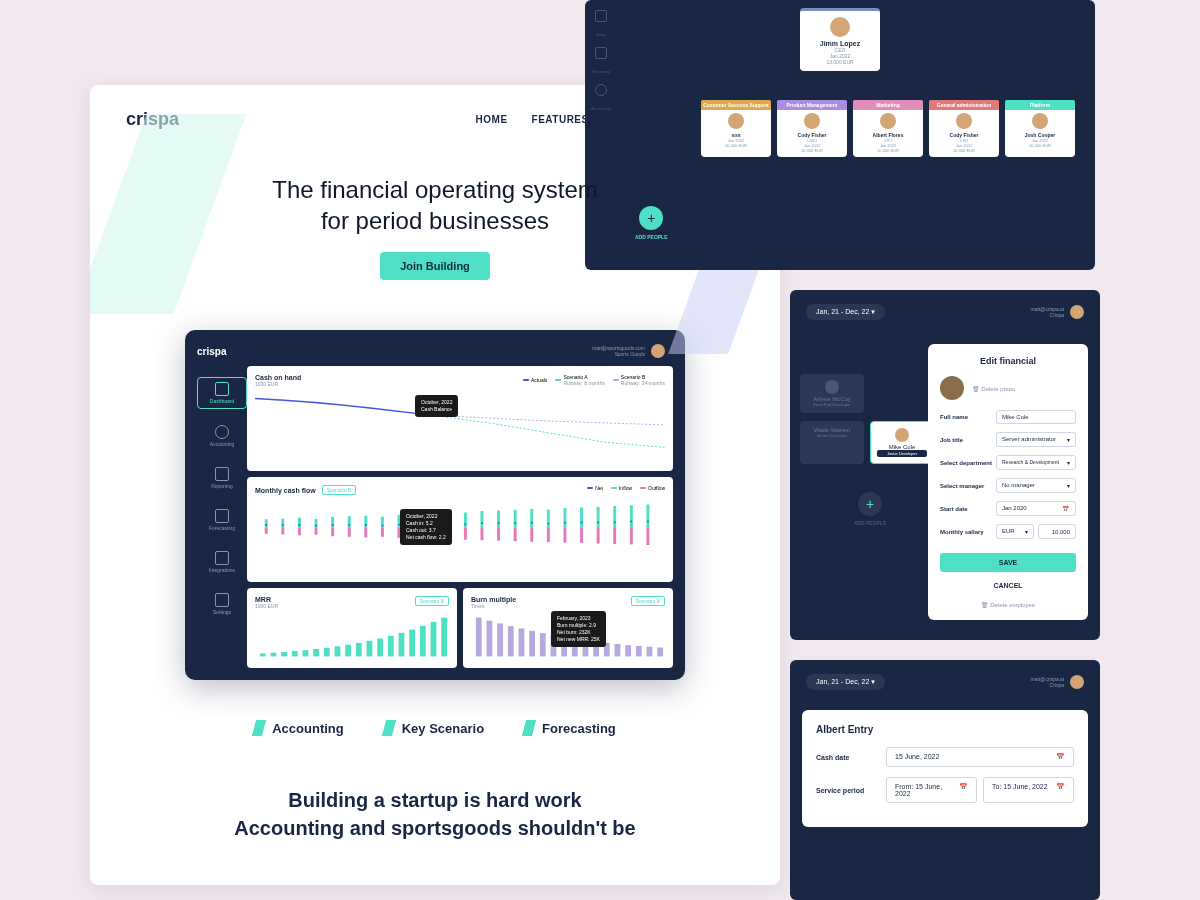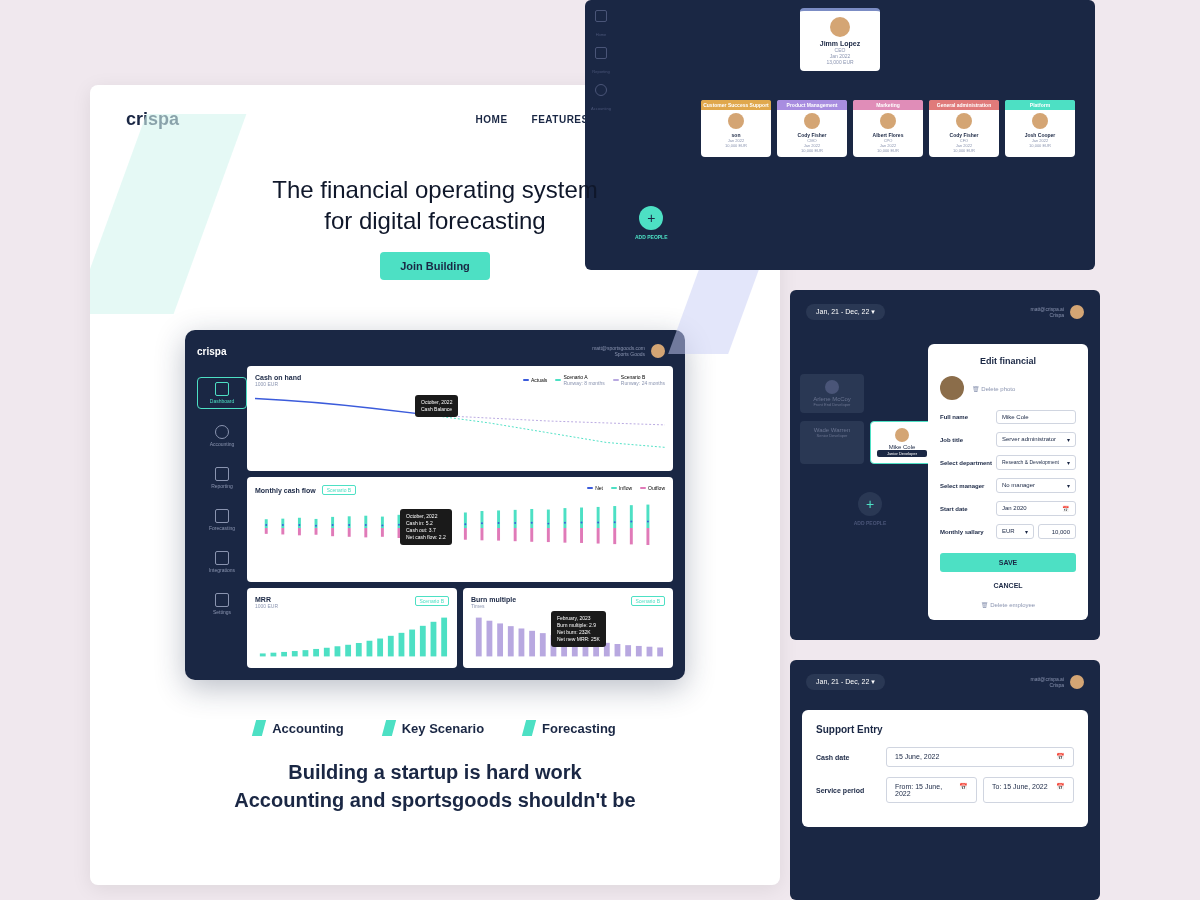--- a/index.html
+++ b/index.html
@@ -34,21 +34,21 @@
 .chart-legend{display:flex;gap:8px;font-size:5px}
 .legend-item{display:flex;align-items:center;gap:2px}
 .legend-dot{width:6px;height:2px;border-radius:1px}
 .chart-area{height:55px;position:relative}
 .tooltip{position:absolute;background:#1a1a1a;color:#fff;padding:4px 6px;border-radius:3px;font-size:5px;line-height:1.4}
 .chart-row{display:flex;gap:6px}
 .chart-row .chart-card{flex:1}
 .features{display:flex;justify-content:center;gap:40px;margin-top:40px}
 .feature{display:flex;align-items:center;gap:8px;font-size:13px;font-weight:700;color:#1a2744}
 .feature-bar{width:10px;height:16px;background:#4de0c4;transform:skew(-15deg)}
-.subhead{text-align:center;margin-top:22px;font-size:20px;font-weight:800;color:#1a2744;line-height:1.4}
+.subhead{text-align:center;margin-top:50px;font-size:20px;font-weight:800;color:#1a2744;line-height:1.4}
 .side-panel{position:absolute;background:#1a2744;border-radius:6px}
 .panel1{left:585px;top:0;width:510px;height:270px}
 .org-top{position:absolute;top:8px;left:50%;transform:translateX(-50%);width:80px;background:#fff;border-radius:4px;border-top:3px solid #7b8cc4;padding:6px;text-align:center}
 .org-avatar{width:20px;height:20px;border-radius:50%;background:#d4a574;margin:0 auto 3px}
 .org-name{font-size:7px;font-weight:700;color:#1a2744}
 .org-role{font-size:5px;color:#8a94b0}
 .org-row{position:absolute;top:100px;left:20px;right:20px;display:flex;gap:6px;justify-content:flex-end}
 .org-card{flex:1;max-width:70px;background:#fff;border-radius:4px;padding:4px;text-align:center}
 .org-dept{font-size:5px;font-weight:600;padding:2px;border-radius:2px 2px 0 0;margin:-4px -4px 3px;color:#fff}
 .add-people{position:absolute;bottom:30px;left:50px;text-align:center}
@@ -99,21 +99,21 @@
       <a>FAQ</a>
       <a>TEAM</a>
       <a>BLOG</a>
     </div>
   </div>
   <div class="hero">
     <div class="bg-accent1"></div>
     <div class="bg-accent2"></div>
     <h1>
       <span>The financial operating system</span><br>
-      <span>for digital forecasting</span>
+      <span>for period businesses</span>
     </h1>
     <button class="cta">Join Building</button>
   </div>
 
   <div class="dashboard">
     <div class="dash-sidebar">
       <div class="dash-logo">crispa</div>
       <div class="dash-nav-item active">
         <div class="dash-icon"></div>
         <div class="dash-label">Dashboard</div>
@@ -539,21 +539,21 @@
     <div class="date-pill"><span>Jan, 21 - Dec, 22</span> ▾</div>
     <div style="display:flex;gap:6px;align-items:center">
       <div class="dash-user">
         <div>matt@crispa.ai</div>
         <div>Crispa</div>
       </div>
       <div class="dash-avatar"></div>
     </div>
   </div>
   <div class="manual-entry">
-    <div class="manual-title">Support Entry</div>
+    <div class="manual-title">Albert Entry</div>
     <div class="manual-row">
       <div class="manual-label">Cash date</div>
       <div class="manual-input" style="display:flex;justify-content:space-between">
           <span>15 June, 2022</span>
           <span style="color:#4de0c4">📅</span>
         </div>
     </div>
     <div class="manual-row">
       <div class="manual-label">Service period</div>
       <div class="date-inputs">

